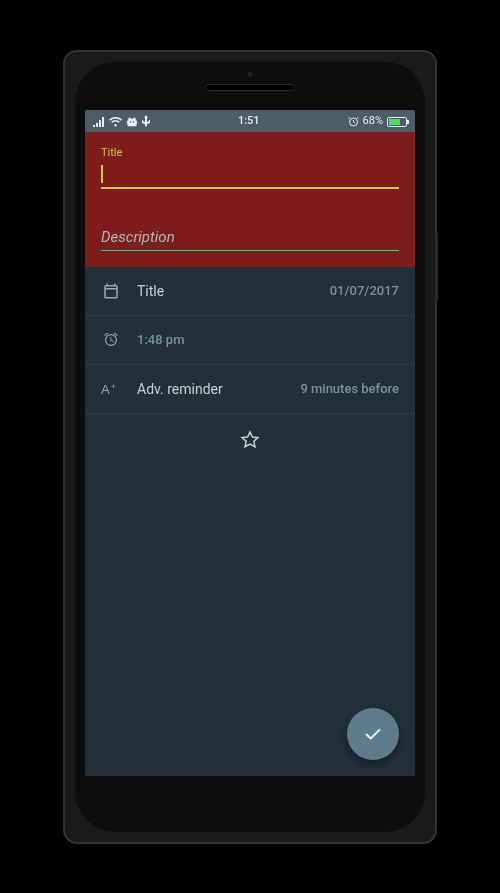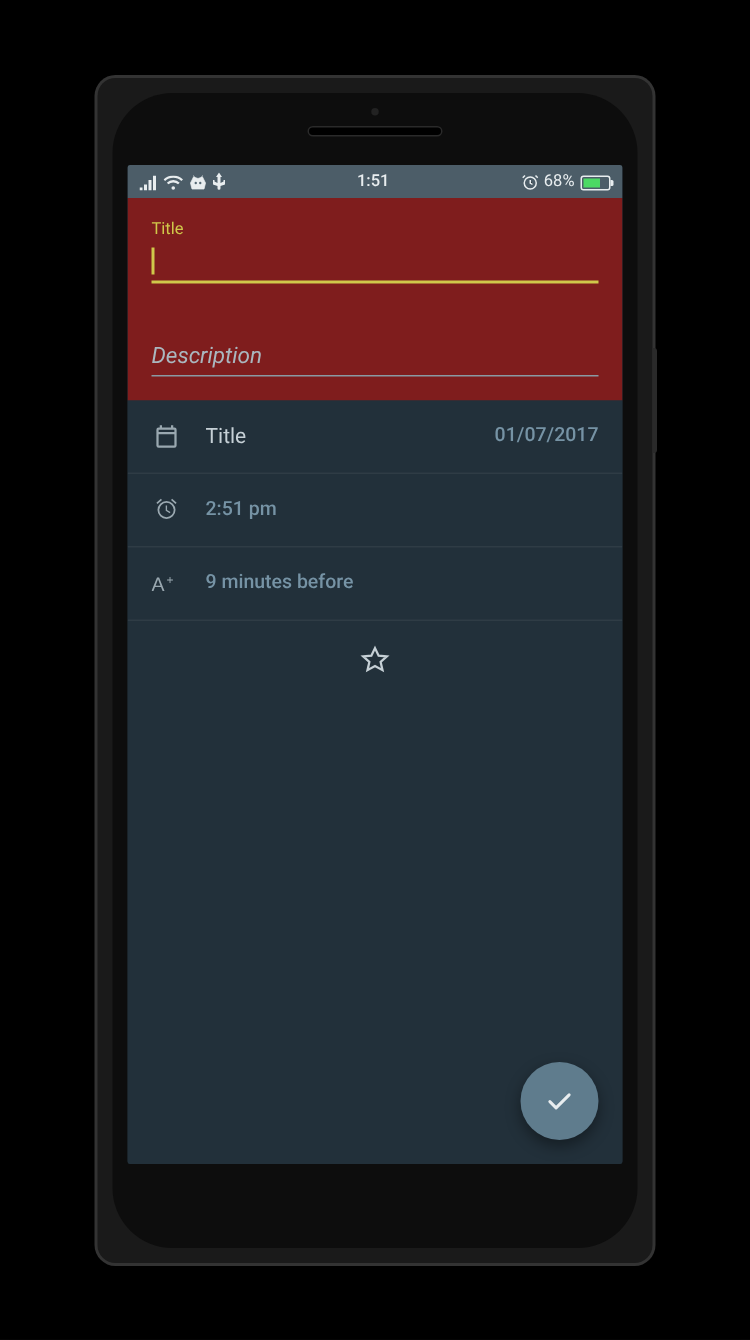--- a/index.html
+++ b/index.html
@@ -266,31 +266,32 @@
           <span class="row-label">Title</span>
           <span class="row-value">01/07/2017</span>
         </div>
 
         <div class="row">
           <span class="row-icon">
             <svg width="18" height="18" viewBox="0 0 24 24">
                 <path fill="currentColor" d="M12 4a8 8 0 100 16 8 8 0 000-16zm0 14.4A6.4 6.4 0 1118.4 12 6.4 6.4 0 0112 18.4zM7 2L3 5.5l1 1.2L8 3.2zM17 2l4 3.5-1 1.2L16 3.2zM12.5 8h-1.2v4.6l3.6 2.2.6-1-3-1.8z"></path>
               </svg>
           </span>
-          <span class="row-value">2:51 pm</span>
+          <span class="row-value">1:48 pm</span>
         </div>
 
 
         <div class="row">
           <span class="row-icon">
             <svg width="20" height="16" viewBox="0 0 20 16">
                 <text x="0" y="13" font-size="13" font-family="Arial" fill="currentColor">A</text>
                 <text x="10" y="8" font-size="8" font-family="Arial" fill="currentColor">+</text>
               </svg>
           </span>
+          <span class="row-label">Adv. reminder</span>
           <span class="row-value">9 minutes before</span>
         </div>
 
         <div class="star-row">
           <span>
             <svg width="20" height="20" viewBox="0 0 24 24">
                 <path fill="none" stroke="currentColor" stroke-width="1.8" d="M12 2.5l2.9 6 6.6.6-5 4.5 1.5 6.5L12 16.8 6 20.1l1.5-6.5-5-4.5 6.6-.6z"></path>
               </svg>
           </span>
         </div>

